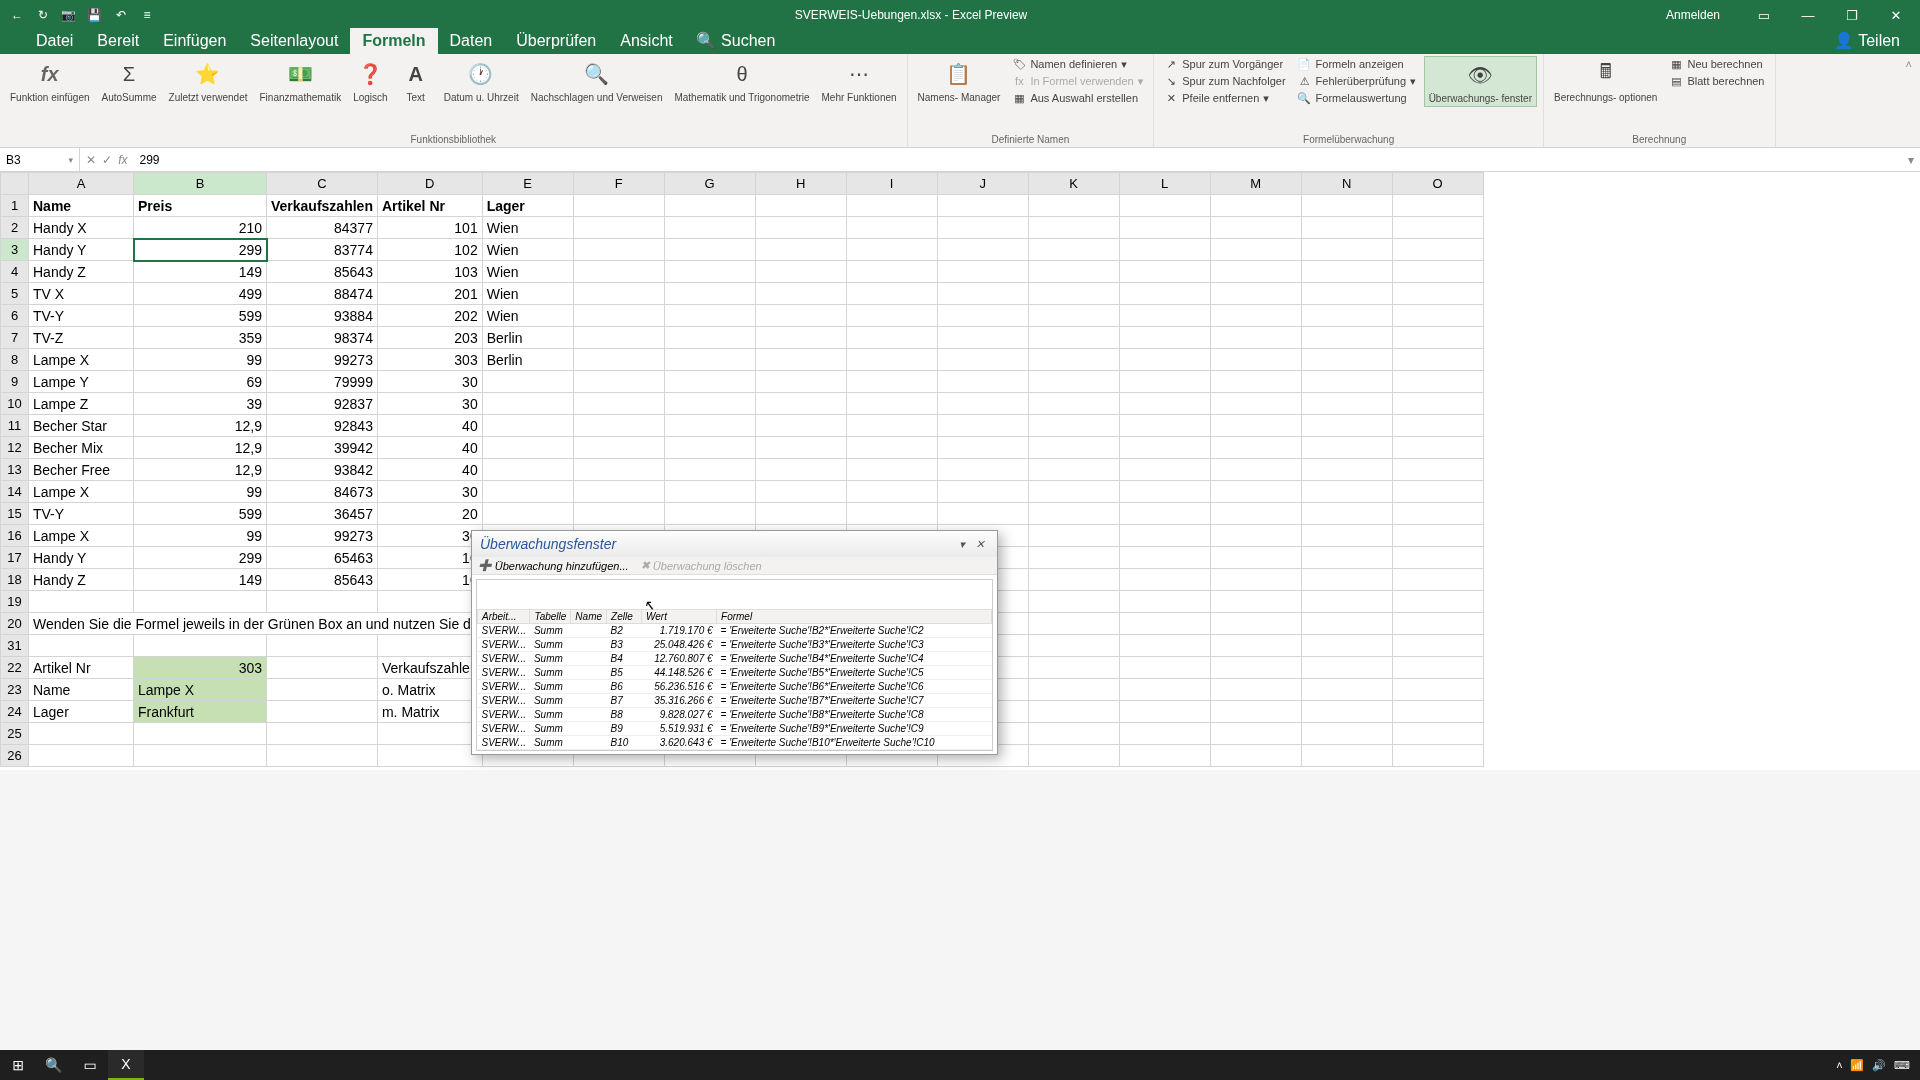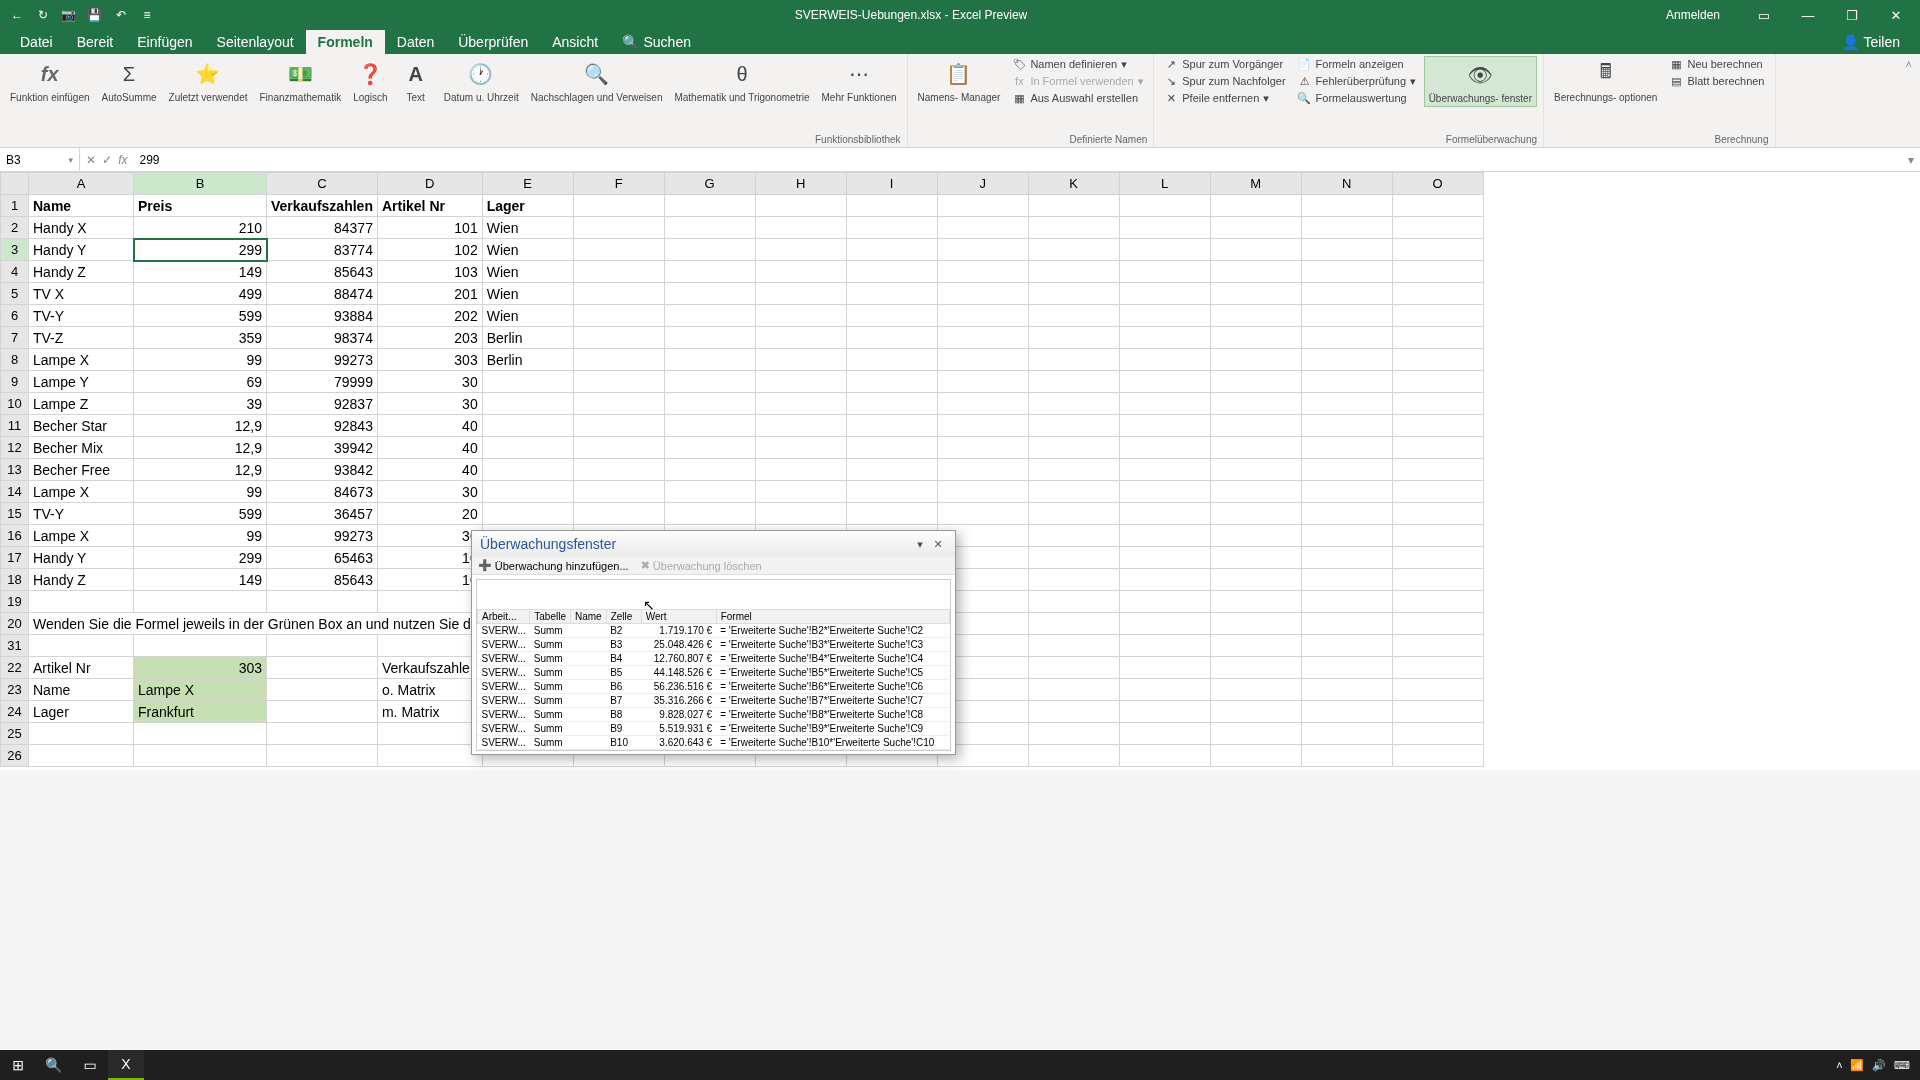--- a/index.html
+++ b/index.html
@@ -7,31 +7,31 @@
 
 
 .titlebar { background: #217346; height: 30px; display: flex; align-items: center; color: #fff; font-size: 12px; }
 .titlebar-left { display: flex; align-items: center; gap: 8px; padding-left: 8px; }
 .qat-btn { width: 18px; height: 18px; display: flex; align-items: center; justify-content: center; color: #fff; font-size: 12px; cursor: pointer; }
 .titlebar-center { flex: 1; text-align: center; font-size: 12px; }
 .titlebar-right { display: flex; align-items: center; gap: 4px; padding-right: 4px; }
 .win-btn { width: 40px; height: 30px; display: flex; align-items: center; justify-content: center; color: #fff; font-size: 13px; }
 
 
-.ribbon-tabs { background: #217346; height: 24px; display: flex; align-items: flex-end; color: #fff; font-size: 14px; padding-left: 8px; }
+.ribbon-tabs { background: #217346; height: 24px; display: flex; align-items: flex-end; color: #fff; font-size: 16px; padding-left: 24px; }
 .ribbon-tab { padding: 4px 12px; cursor: pointer; }
 .ribbon-tab.active { background: #f3f2f1; color: #217346; font-weight: bold; }
 .ribbon-tabs-right { margin-left: auto; display: flex; padding-right: 8px; }
 .ribbon-tabs-right .ribbon-tab { color: #fff; }
 
 
 .ribbon { background: #f3f2f1; border-bottom: 1px solid #d4d4d4; height: 94px; display: flex; font-size: 11px; color: #444; }
 .ribbon-group { border-right: 1px solid #e1e1e1; padding: 2px 6px; display: flex; flex-direction: column; }
 .ribbon-group-content { display: flex; flex: 1; gap: 4px; align-items: flex-start; }
-.ribbon-group-label { text-align: right; font-size: 10px; color: #666; padding-top: 2px; }
+.ribbon-group-label { text-align: center; font-size: 10px; color: #666; padding-top: 2px; }
 .ribbon-btn-lg { display: flex; flex-direction: column; align-items: center; justify-content: flex-start; padding: 2px 4px; cursor: pointer; min-width: 40px; }
 .ribbon-btn-lg.active { background: #d4e7d4; border: 1px solid #9fc89f; }
 .ribbon-btn-lg .icon { width: 32px; height: 32px; display: flex; align-items: center; justify-content: center; font-size: 20px; }
 .ribbon-btn-lg .lbl { font-size: 10px; text-align: center; line-height: 1.1; margin-top: 2px; }
 .ribbon-btn-sm { display: flex; align-items: center; gap: 4px; padding: 1px 4px; cursor: pointer; font-size: 11px; white-space: nowrap; }
 .ribbon-btn-sm .icon { width: 14px; height: 14px; display: inline-flex; align-items: center; justify-content: center; font-size: 11px; }
 .ribbon-col { display: flex; flex-direction: column; gap: 1px; }
 
 
 .formula-bar { height: 24px; display: flex; align-items: center; border-bottom: 1px solid #d4d4d4; background: #fff; font-size: 12px; }
@@ -50,21 +50,21 @@
 .grid .row-hdr.sel { background: #cce8cc; }
 .grid .col-hdr.sel { background: #cce8cc; }
 .grid td { background: #fff; padding: 1px 4px; }
 .grid td.right { text-align: right; }
 .grid td.bold { font-weight: bold; }
 .grid td.sel-cell { outline: 2px solid #217346; outline-offset: -1px; }
 .grid td.green-fill { background: #c6e0b4; }
 .grid td.blue-fill { background: #b4c6e7; }
 
 
-.watch-window { position: absolute; left: 471px; top: 358px; width: 485px; height: 225px; background: #fff; border: 1px solid #999; box-shadow: 4px 4px 12px rgba(0,0,0,0.3); font-size: 11px; }
+.watch-window { position: absolute; left: 471px; top: 358px; width: 527px; height: 225px; background: #fff; border: 1px solid #999; box-shadow: 4px 4px 12px rgba(0,0,0,0.3); font-size: 11px; font-style: italic; }
 .watch-title { background: linear-gradient(#fdfdfd,#eaeaea); padding: 4px 8px; font-size: 14px; color: #2b579a; display: flex; align-items: center; }
 .watch-title .spacer { flex: 1; }
 .watch-title .wt-btn { width: 18px; height: 18px; display: flex; align-items: center; justify-content: center; color: #555; cursor: pointer; font-size: 11px; }
 .watch-toolbar { background: #f3f2f1; padding: 2px 6px; display: flex; gap: 12px; font-size: 11px; border-bottom: 1px solid #ddd; }
 .watch-toolbar .wtb-btn { display: flex; align-items: center; gap: 3px; cursor: pointer; }
 .watch-toolbar .wtb-btn.disabled { color: #aaa; }
 .watch-grid { border: 1px solid #ccc; margin: 4px; }
 .watch-grid table { border-collapse: collapse; width: 100%; font-size: 10px; margin-top: 29px; }
 .watch-grid th { background: #f3f2f1; border: 1px solid #ddd; text-align: left; padding: 1px 4px; font-weight: normal; }
 .watch-grid td { border-bottom: 1px solid #eee; padding: 1px 4px; white-space: nowrap; }

